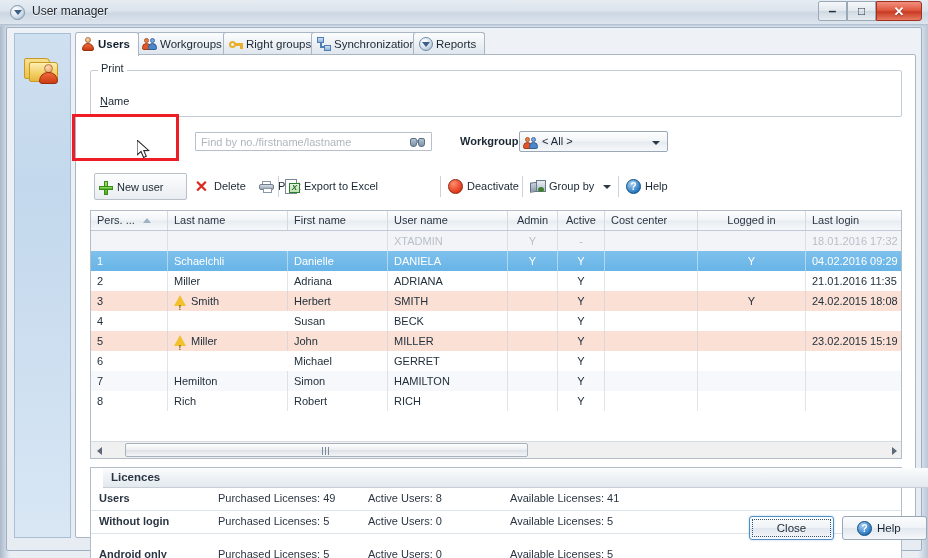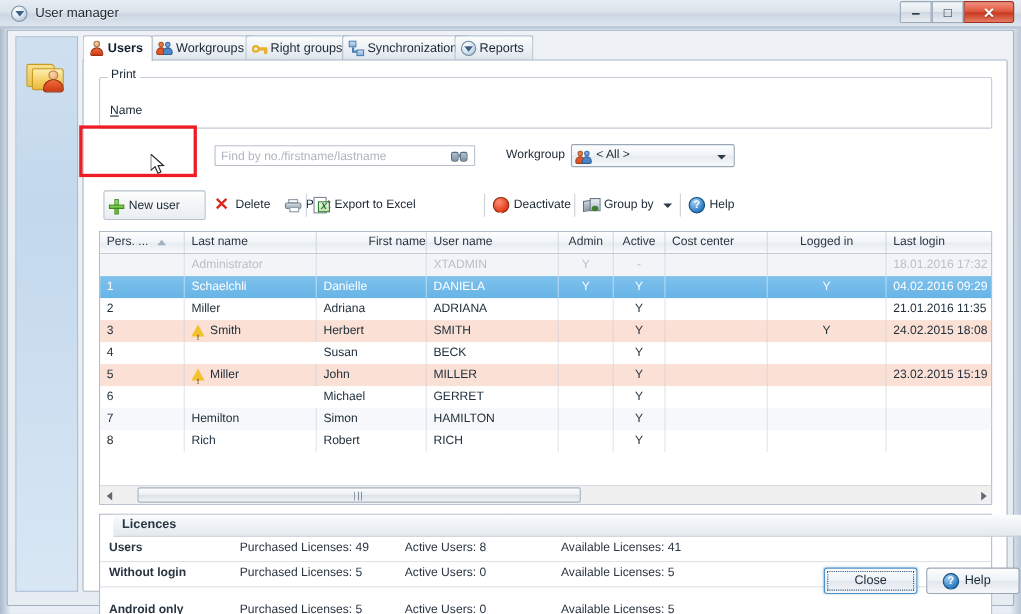--- a/index.html
+++ b/index.html
@@ -165,21 +165,21 @@
     border: none; outline: none; font-family:"Liberation Sans",sans-serif;
     font-size: 11px; color: #222; background: transparent;
   }
   #nameinput input::placeholder { color: #b0b6bd; }
   #binoc { position:absolute; right:5px; top:4px; width:16px; height:11px; }
   #binoc .lens{position:absolute;top:1px;width:7px;height:9px;border-radius:2px 2px 3px 3px;
       background:linear-gradient(180deg,#b4c3d2,#7d92a8);border:1px solid #58707f;}
   #binoc .l1{left:0;} #binoc .l2{left:8px;}
   #binoc .br{position:absolute;left:6px;top:3px;width:4px;height:3px;background:#7d92a8;}
 
-  #lbl-wg { position: absolute; left: 384px; top: 80px; font-size: 11px; color:#1a2733;}
+  #lbl-wg { position: absolute; left: 384px; top: 80px; font-size: 11px; color:#1a2733;font-weight:bold;}
   #wgcombo {
     position: absolute; left: 443px; top: 76px; width: 149px; height: 21px;
     border: 1px solid #9aa8b6; border-radius: 2px;
     background: linear-gradient(180deg,#fdfdfe 0%,#f1f4f7 48%,#e6ebf0 52%,#f6f8fa 100%);
   }
   #wgcombo .ic { position:absolute; left:4px; top:4px; width:14px; height:13px; }
   #wgcombo .txt { position:absolute; left:22px; top:3px; font-size:11px; color:#1a2733; }
   #wgcombo .arrow {
     position:absolute; right:7px; top:9px; width:0;height:0;
     border-left:4px solid transparent;border-right:4px solid transparent;border-top:4px solid #2c3a48;
@@ -464,40 +464,39 @@
       </div>
 
       <div id="grid">
         <div id="gridhead">
           <div class="hcell" style="left:0px;width:77px;">
             <span>Pers. ...</span>
             <span class="sortarrow"></span>
           </div>
           <div class="hcell" style="left:77px;width:120px;">
             <span>Last name</span></div>
-          <div class="hcell" style="left:197px;width:100px;text-align:right;">
+          <div class="hcell" style="left:197px;width:100px;">
             <span>First name</span></div>
           <div class="hcell" style="left:297px;width:120px;">
             <span>User name</span></div>
           <div class="hcell center" style="left:417px;width:50px;">
             <span>Admin</span></div>
           <div class="hcell center" style="left:467px;width:47px;">
             <span>Active</span></div>
           <div class="hcell" style="left:514px;width:93px;">
             <span>Cost center</span></div>
           <div class="hcell center" style="left:607px;width:108px;">
             <span>Logged in</span></div>
           <div class="hcell" style="left:715px;width:97px;border-right:none;">
             <span>Last login</span></div>
         </div>
 
         <div id="gridbody">
             <div class="row admin" style="top: 0px;">
               <div class="cell " style="left: 0px; width: 77px;"></div>
-              <div class="cell " style="left: 77px; width: 120px;">Administrator</div>
               <div class="cell " style="left: 197px; width: 100px;"></div>
               <div class="cell " style="left: 297px; width: 120px;">XTADMIN</div>
               <div class="cell center" style="left: 417px; width: 50px;">Y</div>
               <div class="cell center" style="left: 467px; width: 47px;">-</div>
               <div class="cell " style="left: 514px; width: 93px;"></div>
               <div class="cell center" style="left: 607px; width: 108px;"></div>
               <div class="cell " style="left: 715px; width: 97px; border-right: none;">18.01.2016 17:32</div>
             </div>
             <div class="row sel" style="top: 20px;">
               <div class="cell " style="left: 0px; width: 77px;">1</div>

